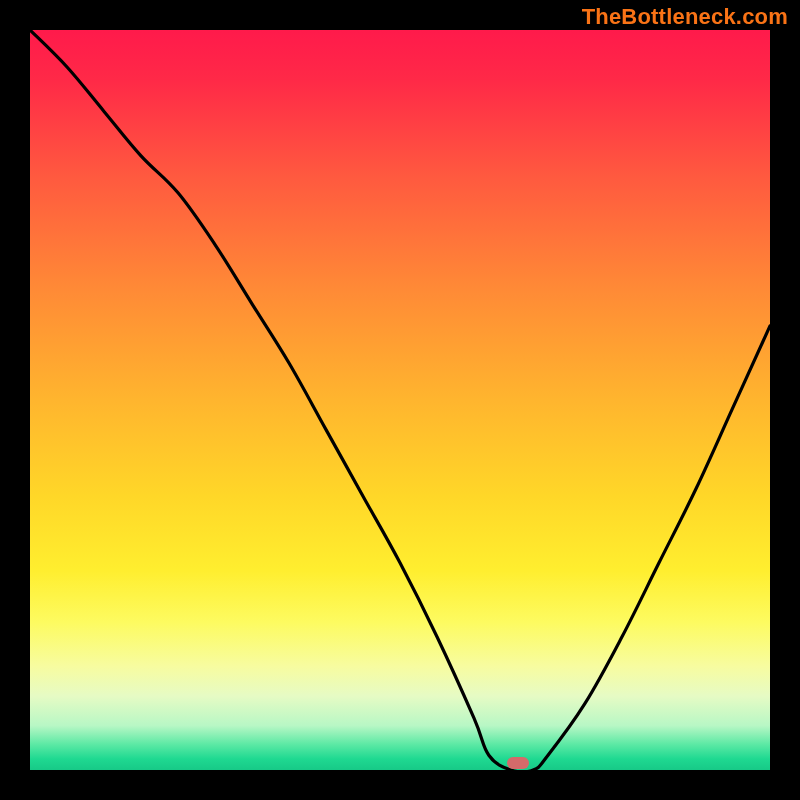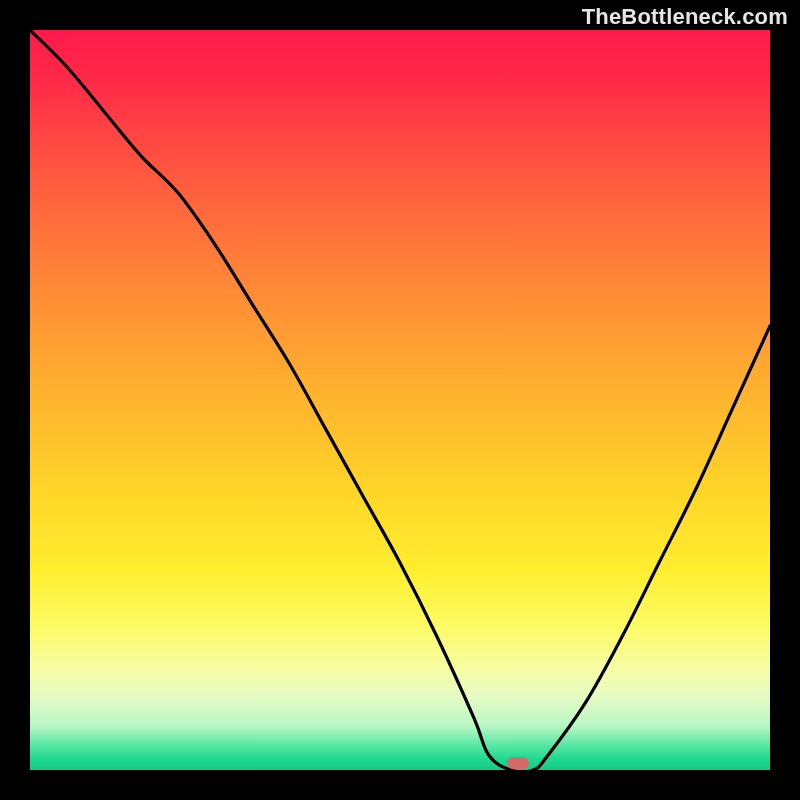--- a/index.html
+++ b/index.html
@@ -14,21 +14,21 @@
   .frame {
     position: relative;
     width: 800px;
     height: 800px;
     background: #000;
   }
   .watermark {
     position: absolute;
     top: 4px;
     right: 12px;
-    color: #e5e5e5;
+    color: #f97316;
     font-size: 22px;
     font-weight: 600;
     letter-spacing: 0.2px;
     user-select: none;
   }
   .plot {
     position: absolute;
     left: 30px;
     top: 30px;
     width: 740px;

